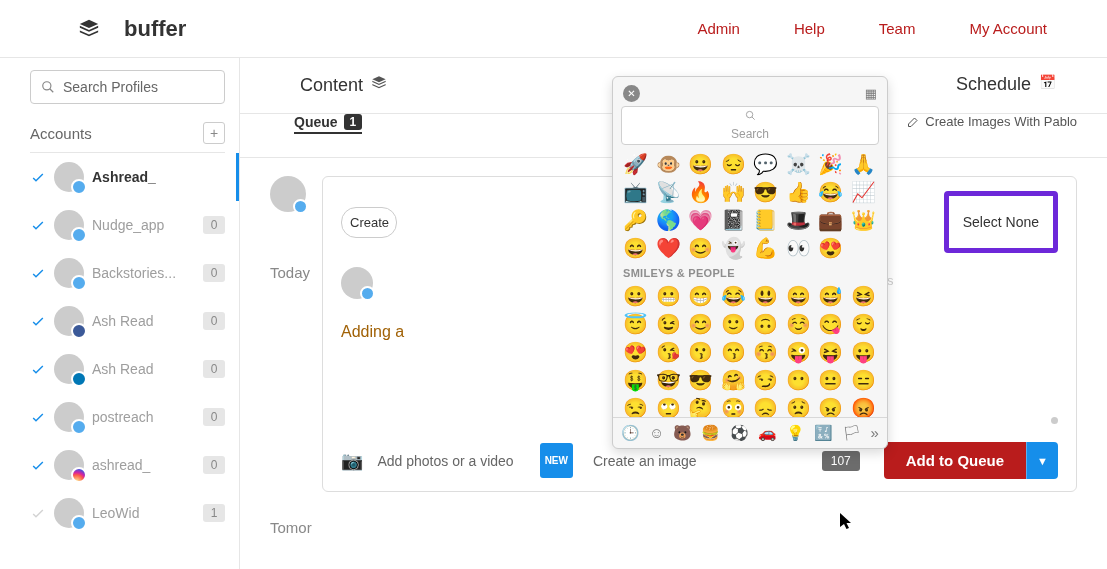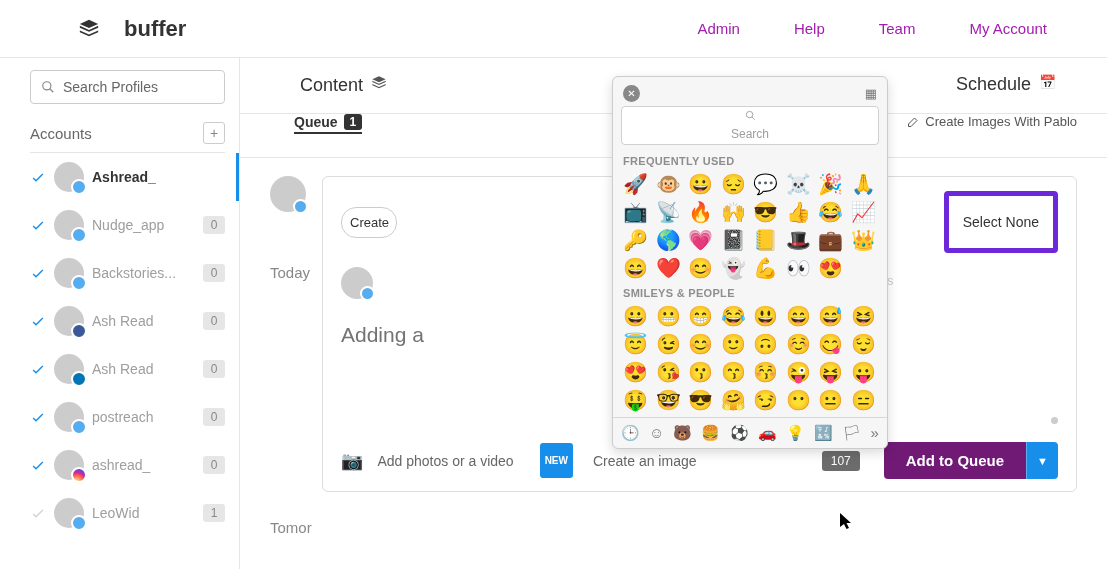--- a/index.html
+++ b/index.html
@@ -1,21 +1,21 @@
 <!DOCTYPE html>
 <html><head>
 <meta charset="utf-8">
 <style>
 * { box-sizing: border-box; margin: 0; padding: 0; }
 body { font-family: -apple-system, BlinkMacSystemFont, "Segoe UI", Helvetica, Arial, sans-serif; color: #333; background: #fff; width: 1107px; height: 569px; overflow: hidden; }
 
 .topbar { height: 58px; display: flex; align-items: center; border-bottom: 1px solid #e6e6e6; padding: 0 0 0 78px; }
 .logo { display: flex; align-items: center; gap: 24px; font-size: 22px; font-weight: 700; }
 .logo-icon { width: 22px; height: 22px; }
-.topnav { margin-left: auto; display: flex; gap: 54px; margin-right: 60px; font-size: 15px; color: #a21caf; }
+.topnav { margin-left: auto; display: flex; gap: 54px; margin-right: 60px; font-size: 15px; color: #b91c1c; }
 .topnav span { cursor: pointer; }
 
 .app { display: flex; height: 511px; }
 
 .sidebar { width: 240px; border-right: 1px solid #e6e6e6; padding: 12px 14px 0 30px; }
 .search-box { display: flex; align-items: center; gap: 8px; border: 1px solid #ccc; border-radius: 4px; padding: 8px 10px; color: #666; font-size: 14px; }
 .accounts-hdr { display: flex; align-items: center; justify-content: space-between; margin-top: 18px; padding-bottom: 8px; border-bottom: 1px solid #e6e6e6; }
 .accounts-hdr span { font-size: 15px; color: #666; }
 .plus-btn { width: 22px; height: 22px; border: 1px solid #ccc; border-radius: 3px; display: flex; align-items: center; justify-content: center; color: #888; font-size: 14px; cursor: pointer; }
 
@@ -53,30 +53,30 @@
 .composer-top { display: flex; align-items: flex-start; gap: 16px; }
 .mini-avatar { width: 36px; height: 36px; border-radius: 50%; background: #ccc; position: relative; flex-shrink: 0; }
 .mini-avatar .net-badge { right: -2px; bottom: -2px; width: 15px; height: 15px; }
 .composer-card { flex: 1; border: 1px solid #ddd; border-radius: 6px; padding: 14px 18px 12px 18px; position: relative; background: #fff; }
 .card-top-row { display: flex; justify-content: space-between; align-items: center; }
 .create-power { border: 1px solid #ccc; border-radius: 15px; padding: 7px 8px; font-size: 13px; cursor: pointer; background: #fff; color: #333; width: 56px; overflow: hidden; }
 .select-none { border: 5px solid #6d28d9; border-radius: 4px; padding: 18px 14px; font-size: 14px; cursor: pointer; background: #fff; }
 .avatar-row { display: flex; gap: 14px; margin-top: 16px; margin-left: 10px; }
 .circ { width: 30px; height: 30px; border-radius: 50%; background: #e6e6e6; display: flex; align-items: center; justify-content: center; font-size: 9px; color: #bbb; position: relative; }
 .stack-c { background: transparent; }
-.textarea-area { margin-top: 24px; font-size: 21px; color: #737373; min-height: 90px; }
+.textarea-area { margin-top: 24px; font-size: 16px; color: #a16207; min-height: 90px; }
 .dotnav { display: flex; justify-content: flex-end; margin-top: 4px; }
 .dot { width: 7px; height: 7px; border-radius: 50%; background: #ccc; }
 .card-footer { display: flex; align-items: center; margin-top: 18px; gap: 14px; }
 .cam { font-size: 18px; color: #bbb; cursor: pointer; }
 .footer-text { font-size: 14px; color: #666; }
 .new-badge { background: #168eea; color: #fff; font-size: 10px; font-weight: 700; padding: 12px 5px; border-radius: 3px; margin-left: 12px; }
 .counter { margin-left: auto; background: #6c6c6c; color: #fff; font-size: 12px; padding: 3px 9px; border-radius: 3px; }
 .add-queue { display: flex; align-items: stretch; margin-left: 10px; }
-.add-queue-main { background: #701a75; color: #fff; border: none; padding: 10px 22px; font-size: 15px; font-weight: 600; border-radius: 4px 0 0 4px; cursor: pointer; }
+.add-queue-main { background: #b91c1c; color: #fff; border: none; padding: 10px 22px; font-size: 15px; font-weight: 600; border-radius: 4px 0 0 4px; cursor: pointer; }
 .add-queue-chev { background: #168eea; color: #fff; border: none; border-left: 1px solid rgba(255,255,255,0.3); padding: 0 10px; border-radius: 0 4px 4px 0; cursor: pointer; font-size: 11px; }
 
 .day-label { font-size: 15px; color: #888; margin: 16px 0 6px 30px; }
 
 .emoji-picker { position: absolute; left: 372px; top: 18px; width: 276px; height: 373px; background: #f6f6f6; border: 1px solid #ccc; border-radius: 6px; box-shadow: 0 4px 12px rgba(0,0,0,0.15); z-index: 50; display: flex; flex-direction: column; }
 .ep-top { display: flex; align-items: center; justify-content: space-between; padding: 8px 10px 4px 10px; }
 .ep-close { width: 17px; height: 17px; border-radius: 50%; background: #888; color: #fff; display: flex; align-items: center; justify-content: center; font-size: 10px; cursor: pointer; }
 .ep-grid-icon { color: #7a7a7a; font-size: 13px; cursor: pointer; }
 .ep-search { margin: 0 8px 6px 8px; border: 1px solid #d0d0d0; background: #fff; border-radius: 4px; padding: 3px 8px; display: flex; align-items: center; gap: 6px; color: #9e9e9e; font-size: 12px; justify-content: center; flex-direction: column; }
 .ep-body { flex: 1; overflow: hidden; padding: 0 8px; }
@@ -326,21 +326,20 @@
         <span class="ep-grid-icon">▦</span>
       </div>
       <div class="ep-search">
         <svg width="11" height="11" viewBox="0 0 24 24" fill="none" stroke="#9e9e9e" stroke-width="2">
             <circle cx="10" cy="10" r="7"></circle>
             <line x1="21" y1="21" x2="15" y2="15"></line>
           </svg>
         <span>Search</span>
       </div>
       <div class="ep-body">
-        <div class="ep-section-label">FREQUENTLY USED</div>
         <div class="ep-grid" id="ep-freq">
             <span>🚀</span>
             <span>🐵</span>
             <span>😀</span>
             <span>😔</span>
             <span>💬</span>
             <span>☠️</span>
             <span>🎉</span>
             <span>🙏</span>
             <span>📺</span>

